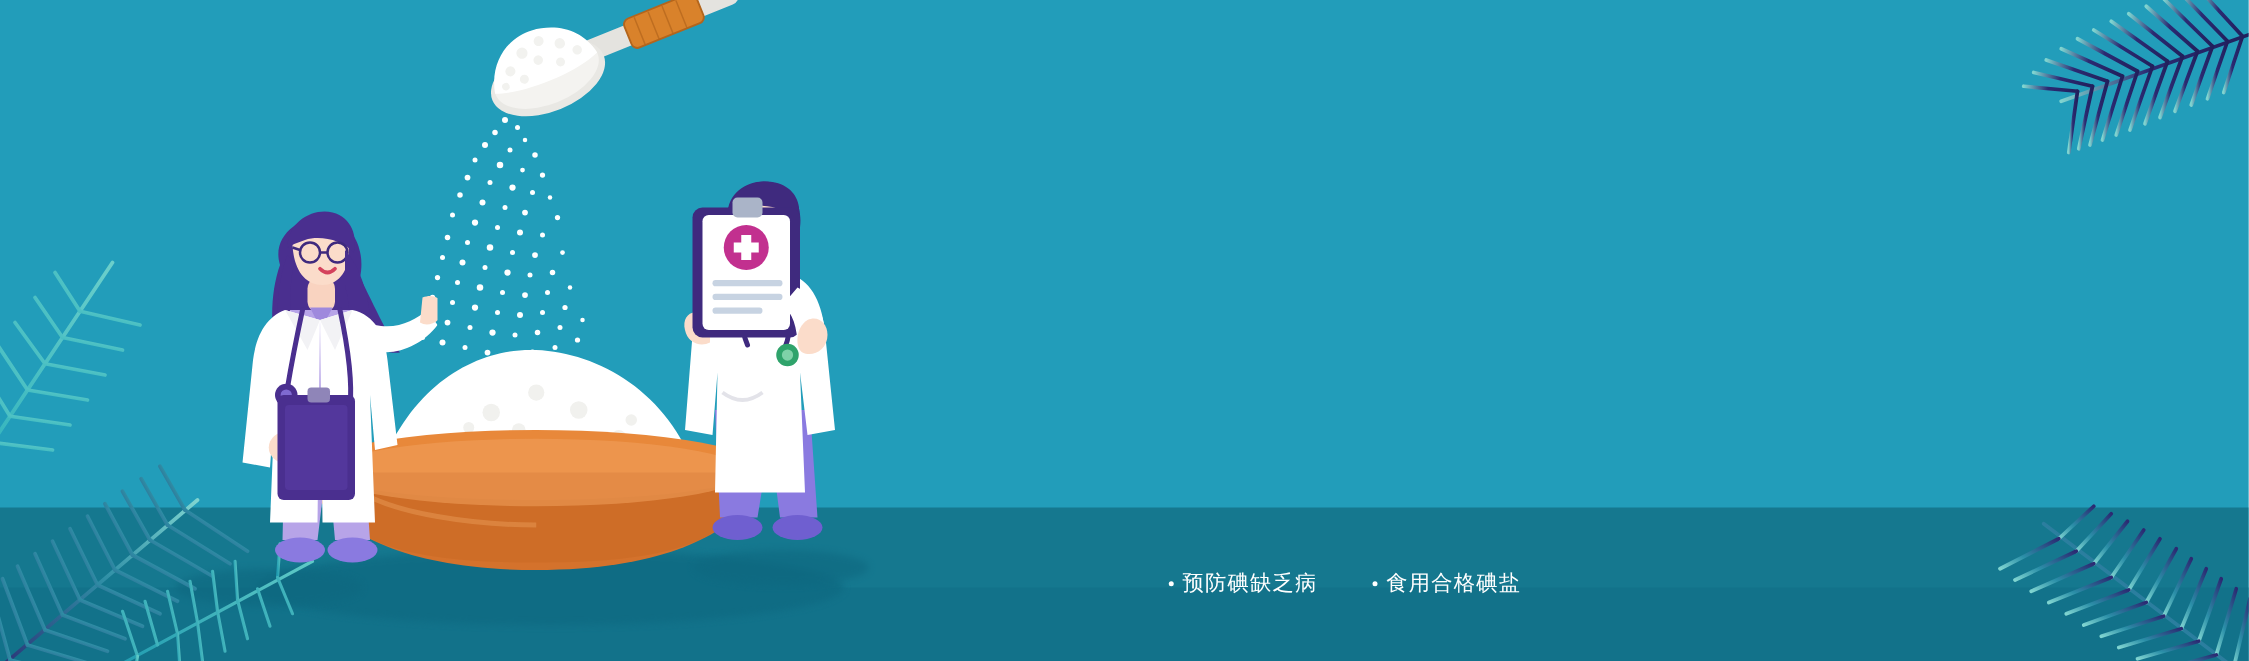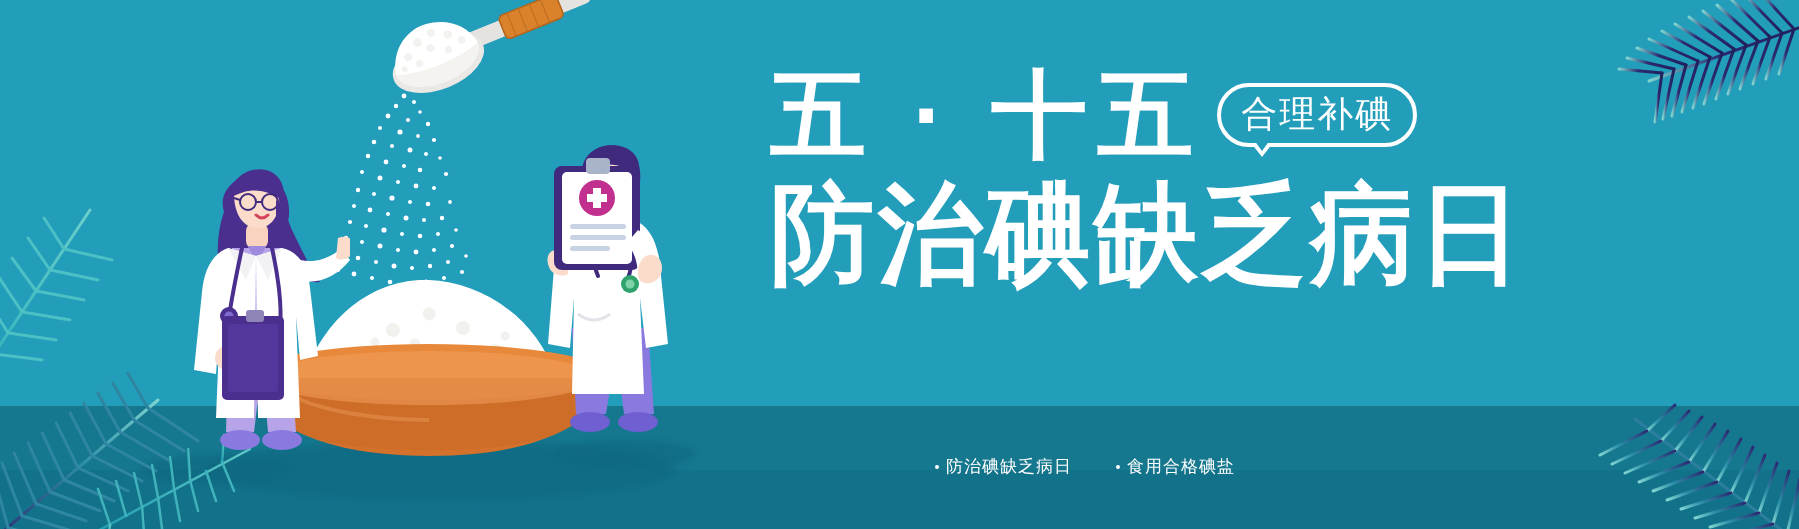--- a/index.html
+++ b/index.html
@@ -543,34 +543,25 @@
       <rect x="50" y="97" width="56" height="5" rx="2.5"></rect>
       <rect x="50" y="108" width="40" height="5" rx="2.5"></rect>
     </g>
 
     <path d="M118 92 C134 100 142 118 140 138 L118 140 C118 124 114 112 106 106 Z" fill="#ffffff"></path>
     <path d="M126 118 C134 114 142 120 142 130 C142 142 130 148 122 144 C116 141 116 124 126 118 Z" fill="#fbdcca"></path>
 
     <path d="M58 176 q16 12 32 0" stroke="#e3e3e9" stroke-width="3" fill="none"></path>
   </svg>
 
-  <div class="headline">
-    <div class="line1">
-      <div class="title-main">五 · 十五</div>
-      <div class="bubble">
-        <span class="bubble-text">合理补碘</span>
-      </div>
-    </div>
-    <div class="line2">防治碘缺乏病日</div>
-  </div>
 
   <div class="tagline">
     <div class="tag-item">
       <span class="tag-dot"></span>
-      <span>防治碘缺乏病日</span>
+      <span>预防碘缺乏病</span>
     </div>
     <div class="tag-item">
       <span class="tag-dot"></span>
       <span>食用合格碘盐</span>
     </div>
   </div>
 
 </div>
 
 </body></html>

